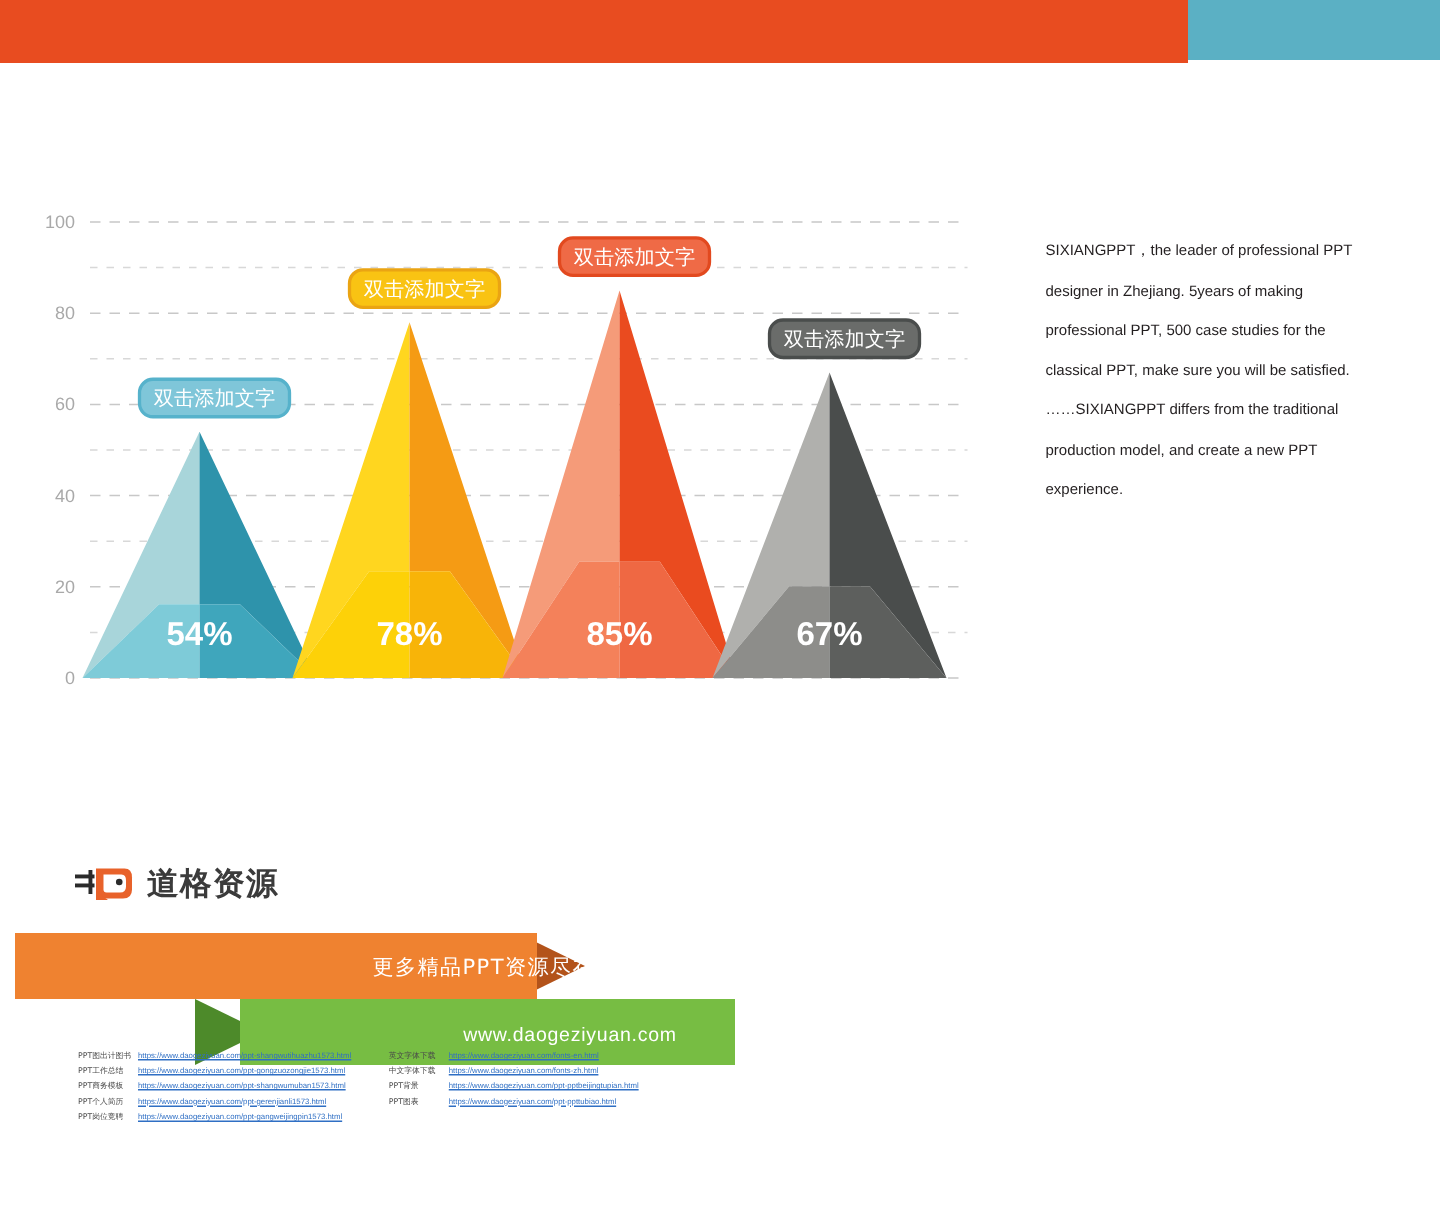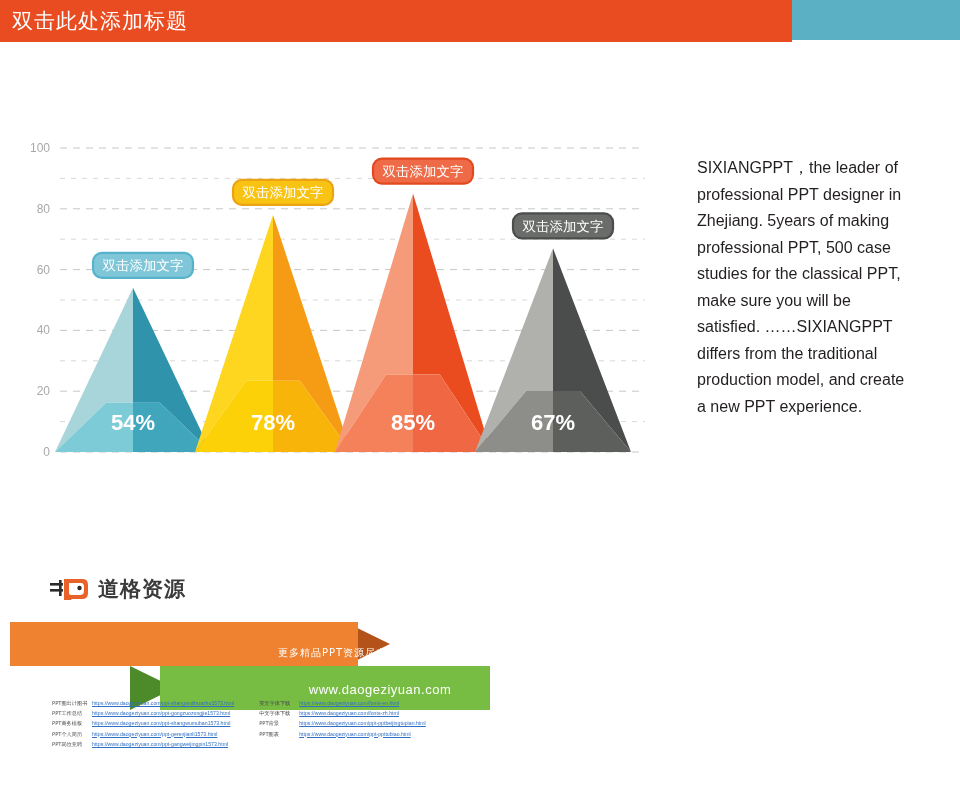--- a/index.html
+++ b/index.html
@@ -69,21 +69,21 @@
   }
 
   
   #desc-block {
     position: absolute;
     left: 697px; top: 155px;
     width: 215px;
   }
   #desc-block p {
     margin: 0;
-    font-size: 16px;
+    font-size: 10px;
     line-height: 26.5px;
     color: #231f20;
     font-family: "Liberation Sans", sans-serif;
   }
 
   
   #logo-wrap {
     position: absolute;
     left: 50px; top: 575px;
     display: flex;
@@ -97,24 +97,24 @@
     color: #3b3b3b;
     font-family: "DejaVu Sans", sans-serif;
     letter-spacing: 1px;
   }
 
   
   #ribbons { position: absolute; left: 0; top: 622px; }
 
   .ribbon-cn {
     position: absolute;
-    left: 160px; top: 24px;
+    left: 160px; top: 14px;
     width: 400px;
     text-align: center;
-    font-size: 10px;
+    font-size: 14px;
     color: #ffffff;
     font-family: "DejaVu Sans", sans-serif;
     letter-spacing: 1px;
   }
   .ribbon-url {
     position: absolute;
     left: 180px; top: 60px;
     width: 400px;
     text-align: center;
     font-size: 13px;
@@ -144,21 +144,20 @@
     text-decoration: underline;
     font-family: "Liberation Sans", sans-serif;
   }
 </style>
 </head>
 <body>
 
 <div id="header-bar">
   <div id="header-teal"></div>
   <div id="header-orange"></div>
-  <div id="header-title">双击此处添加标题</div>
 </div>
 
 <div id="chart-area">
   <svg id="chart-svg" width="680" height="360" viewBox="0 0 680 360">
     <g id="grid-group">
         <line x1="60" y1="332" x2="645" y2="332" stroke="#c8c8c8" stroke-width="1" stroke-dasharray="7 6"></line>
         <line x1="60" y1="301.6" x2="645" y2="301.6" stroke="#d8d8d8" stroke-width="1" stroke-dasharray="5 6"></line>
         <line x1="60" y1="271.2" x2="645" y2="271.2" stroke="#c8c8c8" stroke-width="1" stroke-dasharray="7 6"></line>
         <line x1="60" y1="240.8" x2="645" y2="240.8" stroke="#d8d8d8" stroke-width="1" stroke-dasharray="5 6"></line>
         <line x1="60" y1="210.4" x2="645" y2="210.4" stroke="#c8c8c8" stroke-width="1" stroke-dasharray="7 6"></line>

